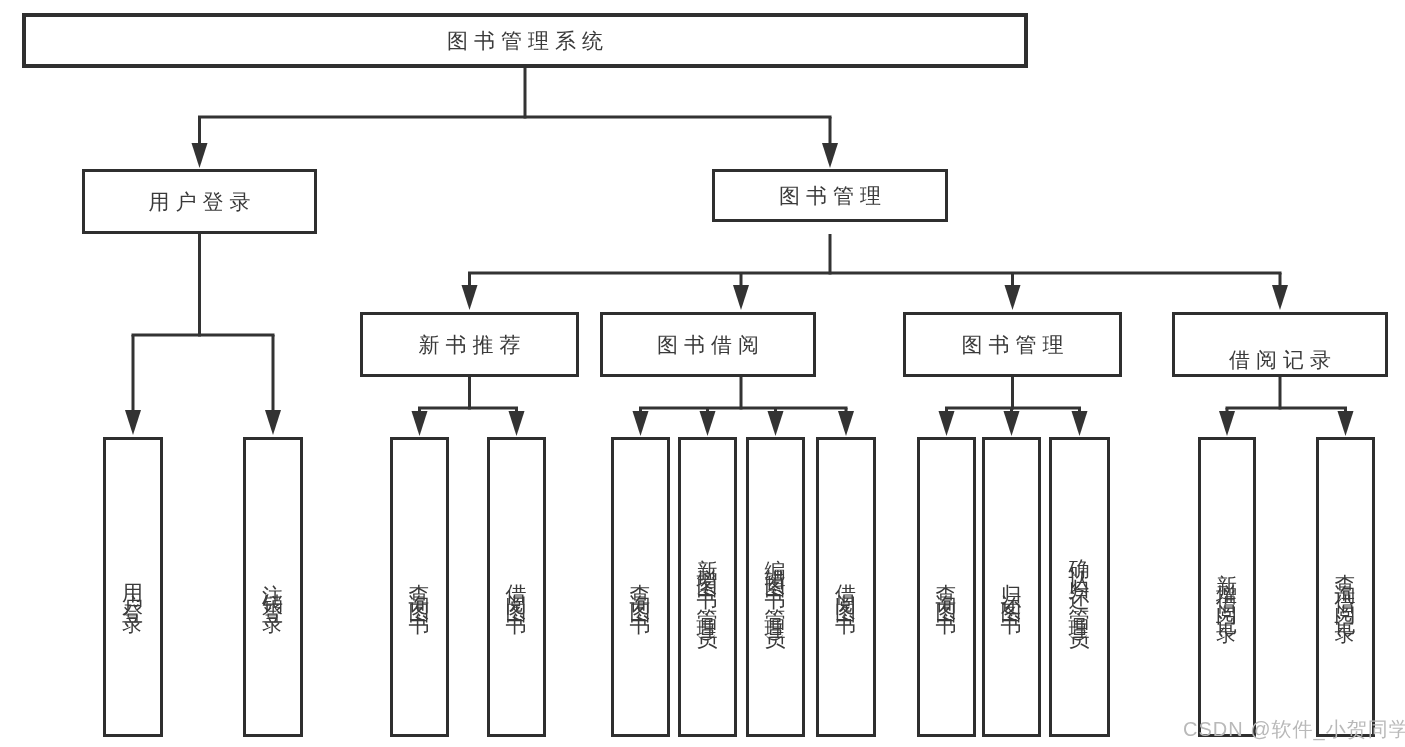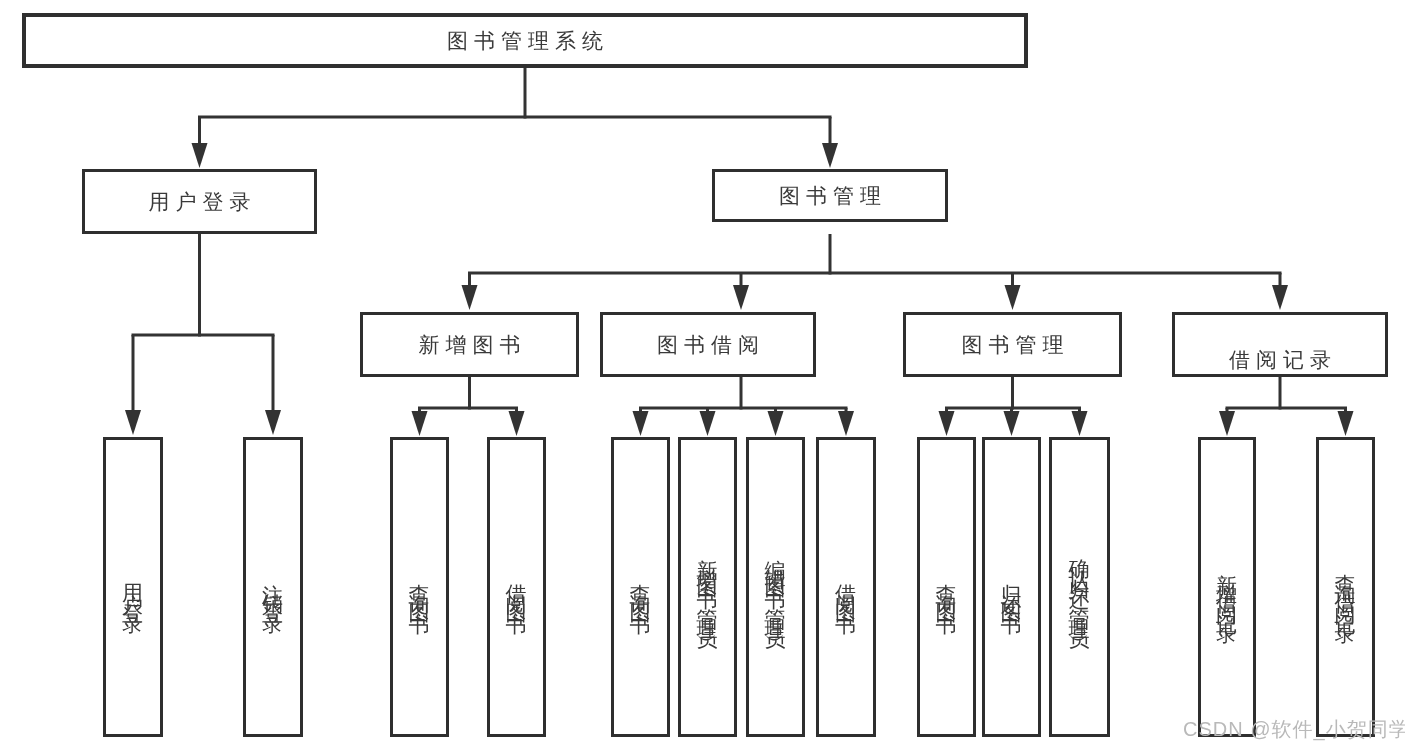--- a/index.html
+++ b/index.html
@@ -131,21 +131,21 @@
   </div>
 
   <div class="node" style="left:82px; top:169px; width:235px; height:65px;">
     <span class="hlabel">用户登录</span>
   </div>
   <div class="node" style="left:712px; top:169px; width:236px; height:53px;">
     <span class="hlabel">图书管理</span>
   </div>
 
   <div class="node" style="left:360px; top:312px; width:219px; height:65px;">
-    <span class="hlabel">新增图书</span>
+    <span class="hlabel">新书推荐</span>
   </div>
   <div class="node" style="left:600px; top:312px; width:216px; height:65px;">
     <span class="hlabel">图书借阅</span>
   </div>
   <div class="node" style="left:903px; top:312px; width:219px; height:65px;">
     <span class="hlabel">图书管理</span>
   </div>
   <div class="node" style="left:1172px; top:312px; width:216px; height:65px;align-items:flex-end;">
     <span class="hlabel">借阅记录</span>
   </div>

